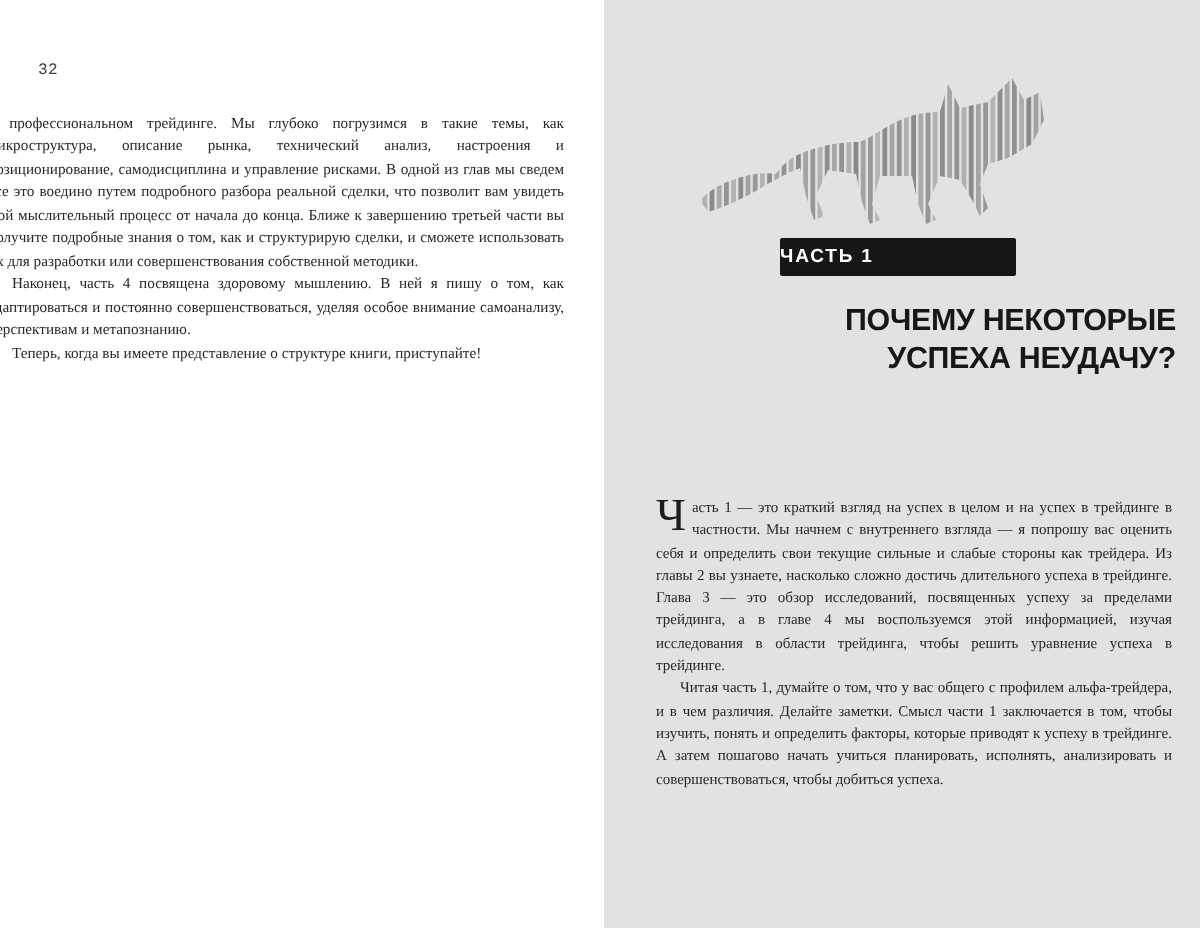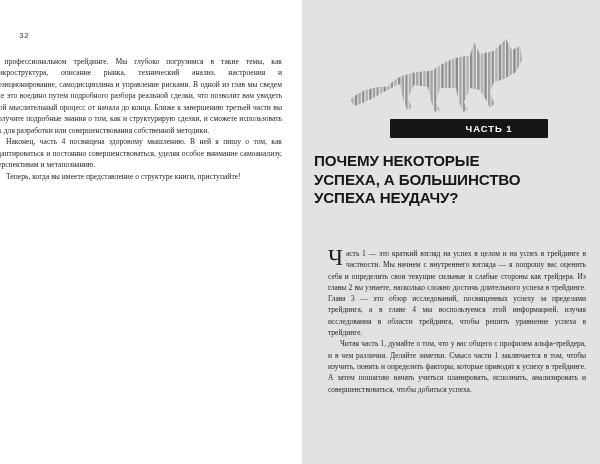--- a/index.html
+++ b/index.html
@@ -117,38 +117,37 @@
   .part-plate {
     position: absolute;
     left: 88px;
     top: 119px;
     width: 118px;
     height: 19px;
     background: #161616;
     border-radius: 1px;
     display: flex;
     align-items: center;
-    justify-content: center;
-    padding-left: 40px;
+    justify-content: flex-start;
   }
   .part-plate-label {
     font-family: "Liberation Sans", sans-serif;
     font-size: 9.5px;
     font-weight: bold;
     color: #ffffff;
     letter-spacing: 0.9px;
   }
 
   
   .headline {
     position: absolute;
     left: 12px;
     top: 152px;
     width: 274px;
-    text-align: left;
+    text-align: right;
     font-family: "Liberation Sans", sans-serif;
     font-size: 15.2px;
     font-weight: bold;
     line-height: 18.6px;
     color: #171717;
     letter-spacing: -0.15px;
   }
   .headline .hl-line { display: block; white-space: nowrap; }
 
   
@@ -304,21 +303,20 @@
         </g>
       </svg>
     </div>
 
     <div class="part-plate">
       <span class="part-plate-label">ЧАСТЬ 1</span>
     </div>
 
     <div class="headline">
       <span class="hl-line">ПОЧЕМУ НЕКОТОРЫЕ</span>
-      <span class="hl-line">УСПЕХА, А БОЛЬШИНСТВО</span>
       <span class="hl-line">УСПЕХА НЕУДАЧУ?</span>
     </div>
 
     <div class="body-right">
       <p><span class="dropcap">Ч</span><span>асть 1 — это краткий взгляд на успех в целом и на успех в трейдинге в частности. Мы начнем с внутреннего взгляда — я попрошу вас оценить себя и определить свои текущие сильные и слабые стороны как трейдера. Из главы 2 вы узнаете, насколько сложно достичь длительного успеха в трейдинге. Глава 3 — это обзор исследований, посвященных успеху за пределами трейдинга, а в главе 4 мы воспользуемся этой информацией, изучая исследования в области трейдинга, чтобы решить уравнение успеха в трейдинге.</span></p>
       <p class="indent">Читая часть 1, думайте о том, что у вас общего с профилем альфа-трейдера, и в чем различия. Делайте заметки. Смысл части 1 заключается в том, чтобы изучить, понять и определить факторы, которые приводят к успеху в трейдинге. А затем пошагово начать учиться планировать, исполнять, анализировать и совершенствоваться, чтобы добиться успеха.</p>
     </div>
 
   </div>
 

